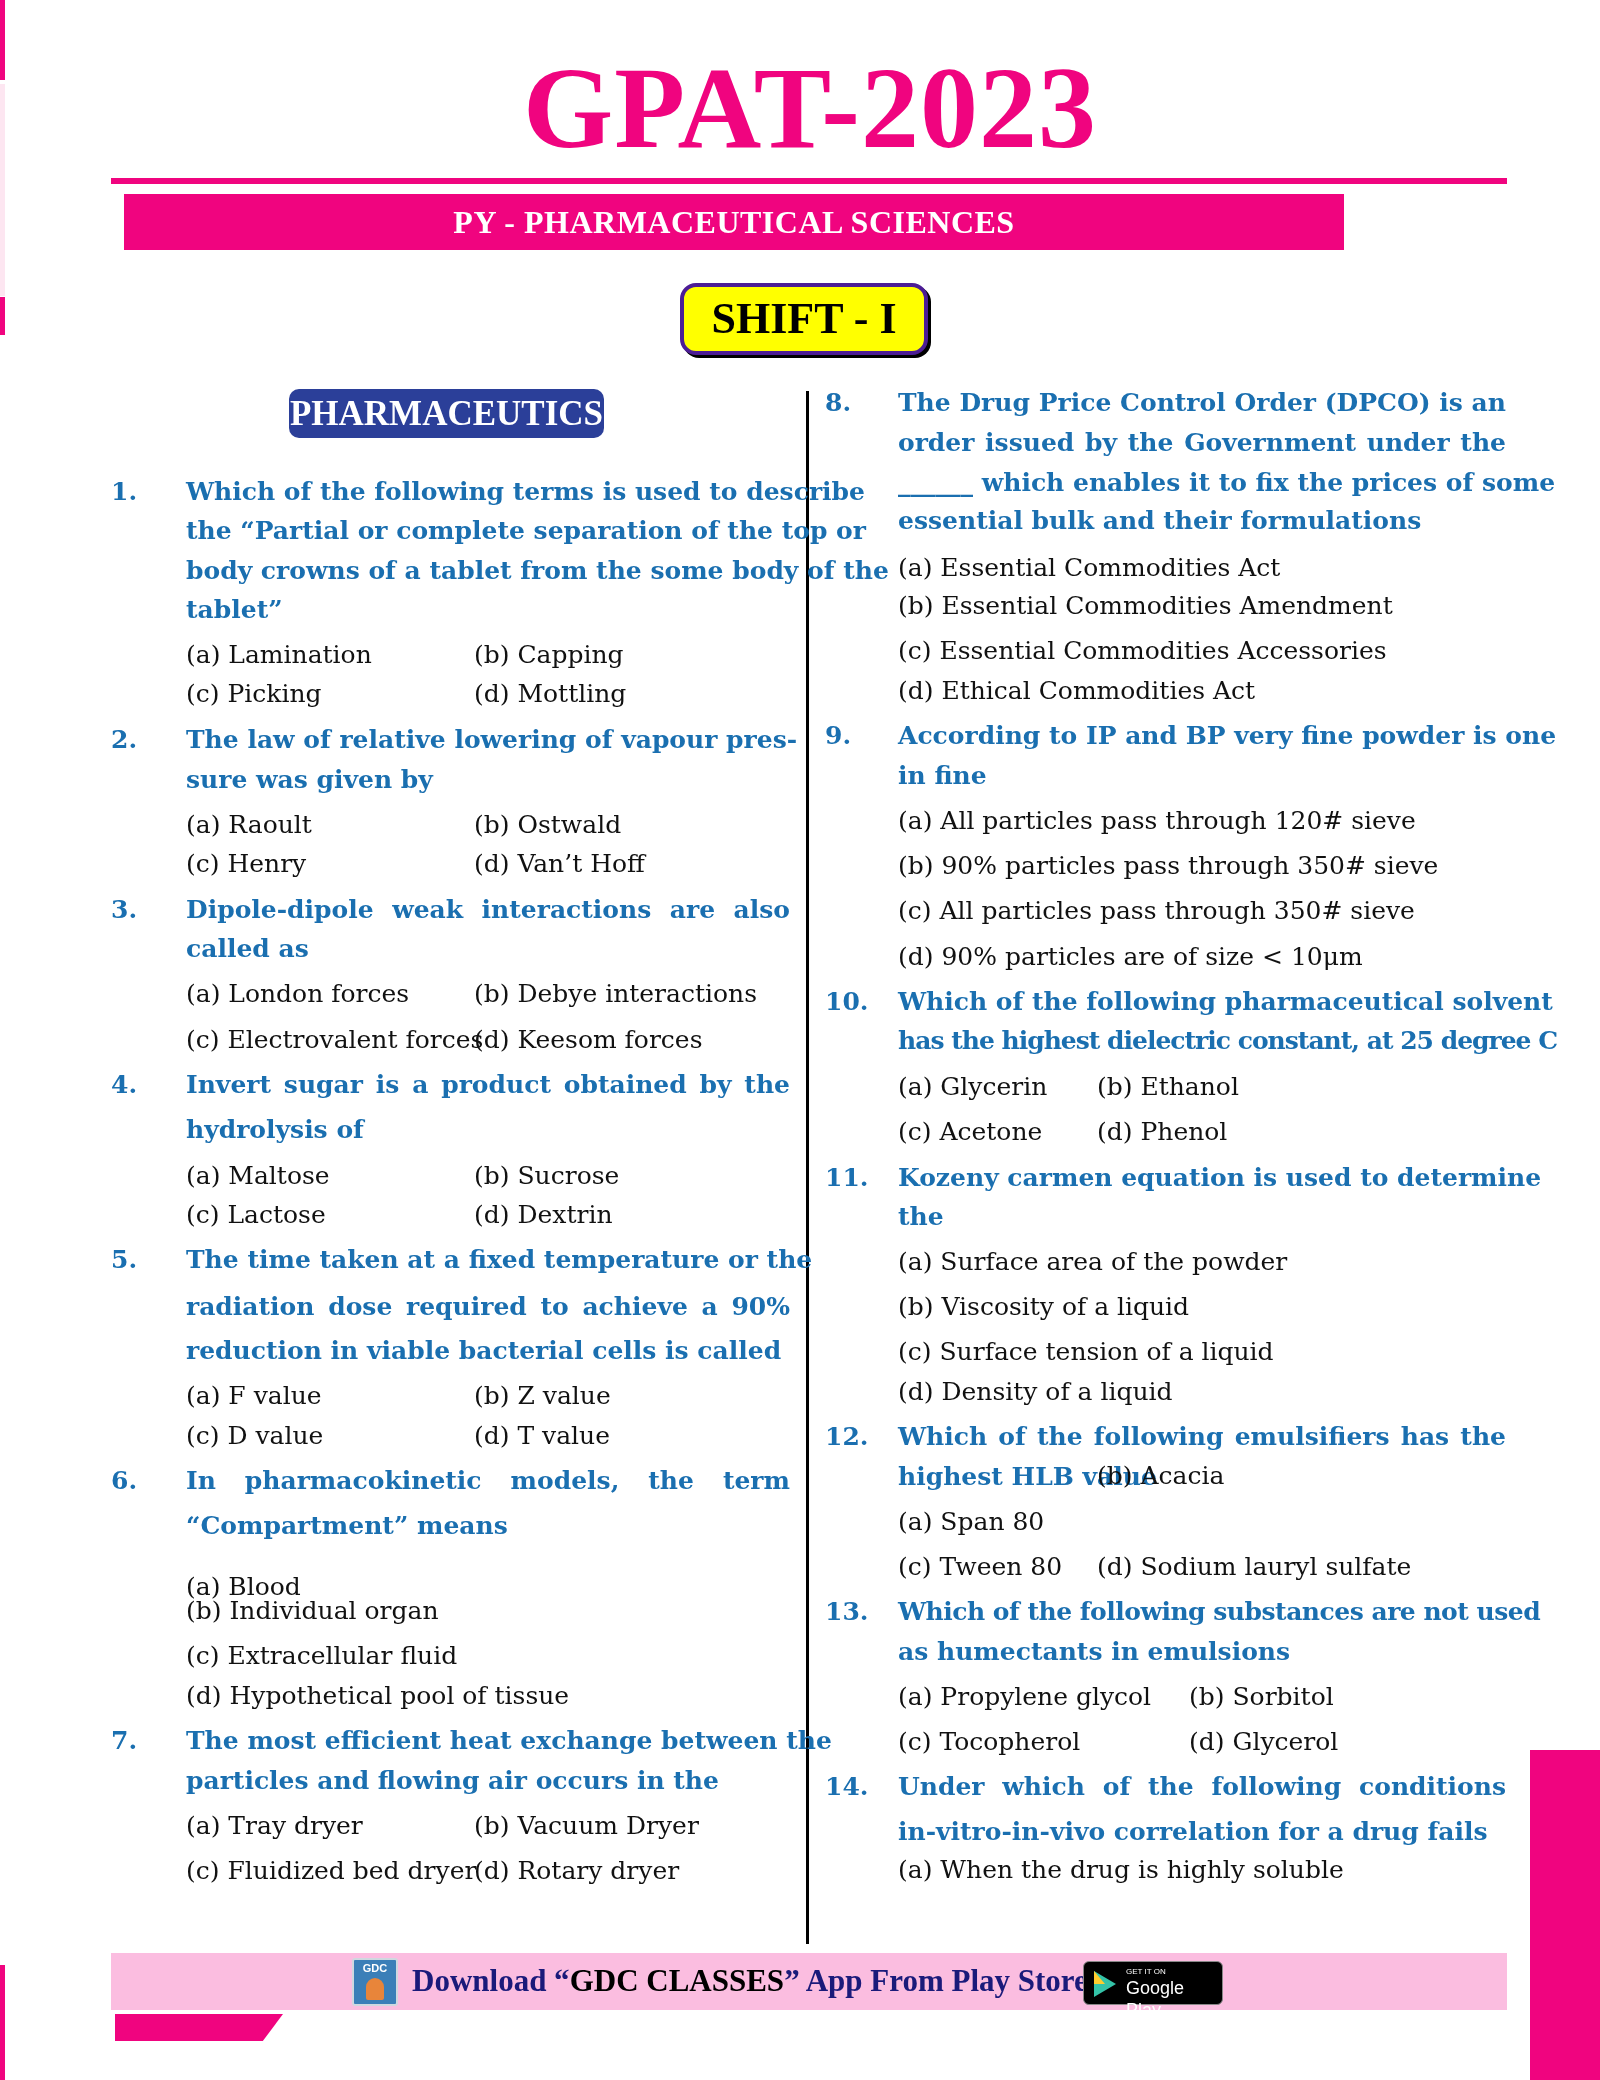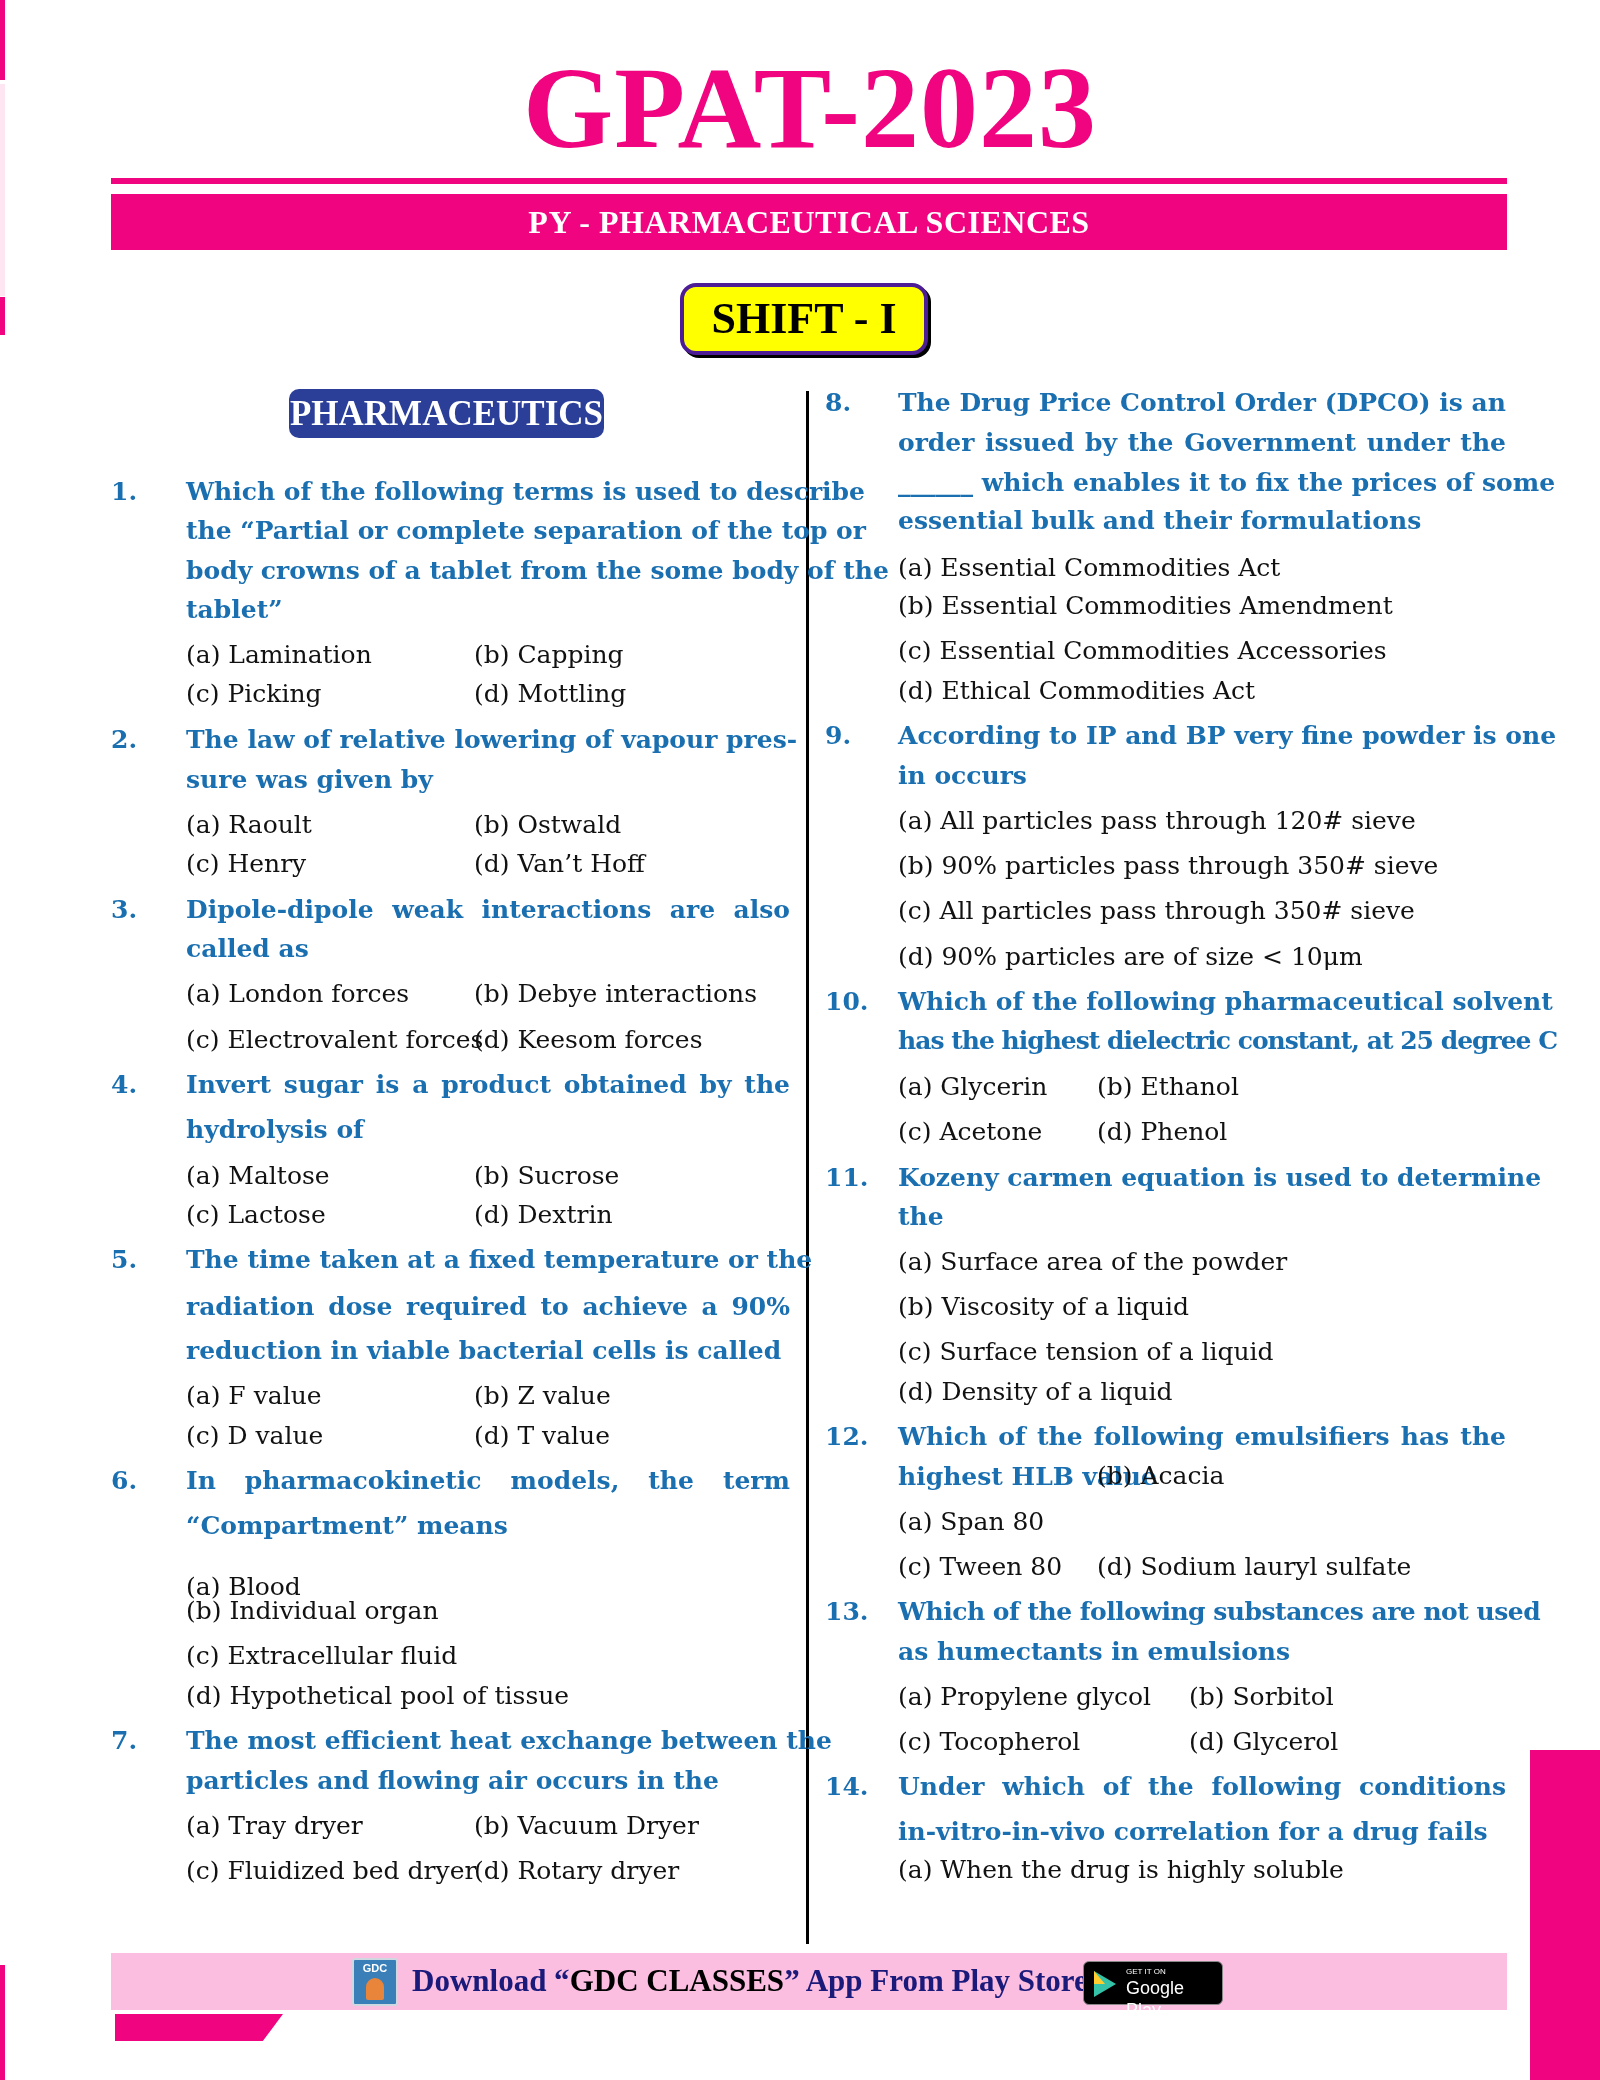--- a/index.html
+++ b/index.html
@@ -14,21 +14,21 @@
   .edge-light { position: absolute; background: #fde6f1; }
 
   
   .title {
     position: absolute; left: 0; width: 1620px; top: 48px; text-align: center;
     font-family: "Liberation Serif", serif; font-weight: bold;
     font-size: 116px; line-height: 120px; color: #f0047f; letter-spacing: 1px;
   }
   .rule-thin { position: absolute; left: 111px; width: 1396px; top: 178px; height: 6px; background: #f0047f; }
   .subject-band {
-    position: absolute; left: 111px; width: 1396px; top: 194px; height: 56px; background: #f0047f;
+    position: absolute; left: 124px; width: 1220px; top: 194px; height: 56px; background: #f0047f;
     color: #ffffff; text-align: center; font-family: "Liberation Serif", serif; font-weight: bold;
     font-size: 32px; line-height: 56px; letter-spacing: 0.5px;
   }
   .shift-badge {
     position: absolute; left: 680px; top: 283px; width: 248px; height: 72px;
     background: #ffff00; border: 4px solid #4c1d95; border-radius: 16px; box-sizing: border-box;
     box-shadow: 3px 3px 0 #000;
     text-align: center; font-family: "Liberation Serif", serif; font-weight: bold;
     font-size: 44px; line-height: 64px; color: #000;
   }
@@ -165,21 +165,21 @@
 <div class="q-line just" style="left:898px;top:426px;width:608px;">order issued by the Government under the</div>
 <div class="q-line just" style="left:898px;top:466px;width:608px;">______ which enables it to fix the prices of some</div>
 <div class="q-line" style="left:898px;top:504px;">essential bulk and their formulations</div>
 <div class="opt" style="left:898px;top:551px;">(a) Essential Commodities Act</div>
 <div class="opt" style="left:898px;top:589px;">(b) Essential Commodities Amendment</div>
 <div class="opt" style="left:898px;top:634px;">(c) Essential Commodities Accessories</div>
 <div class="opt" style="left:898px;top:674px;">(d) Ethical Commodities Act</div>
 
 <div class="q-num" style="left:825px;top:719px;">9.</div>
 <div class="q-line just" style="left:898px;top:719px;width:608px;">According to IP and BP very fine powder is one</div>
-<div class="q-line" style="left:898px;top:759px;">in occurs</div>
+<div class="q-line" style="left:898px;top:759px;">in fine</div>
 <div class="opt" style="left:898px;top:804px;">(a) All particles pass through 120# sieve</div>
 <div class="opt" style="left:898px;top:849px;">(b) 90% particles pass through 350# sieve</div>
 <div class="opt" style="left:898px;top:894px;">(c) All particles pass through 350# sieve</div>
 <div class="opt" style="left:898px;top:940px;">(d) 90% particles are of size &lt; 10μm</div>
 
 <div class="q-num" style="left:825px;top:985px;">10.</div>
 <div class="q-line just" style="left:898px;top:985px;width:608px;">Which of the following pharmaceutical solvent</div>
 <div class="q-line" style="left:898px;top:1024px;letter-spacing:-1px;">has the highest dielectric constant, at 25 degree C</div>
 <div class="opt" style="left:898px;top:1070px;">(a) Glycerin</div>
 <div class="opt" style="left:1097px;top:1070px;">(b) Ethanol</div>

